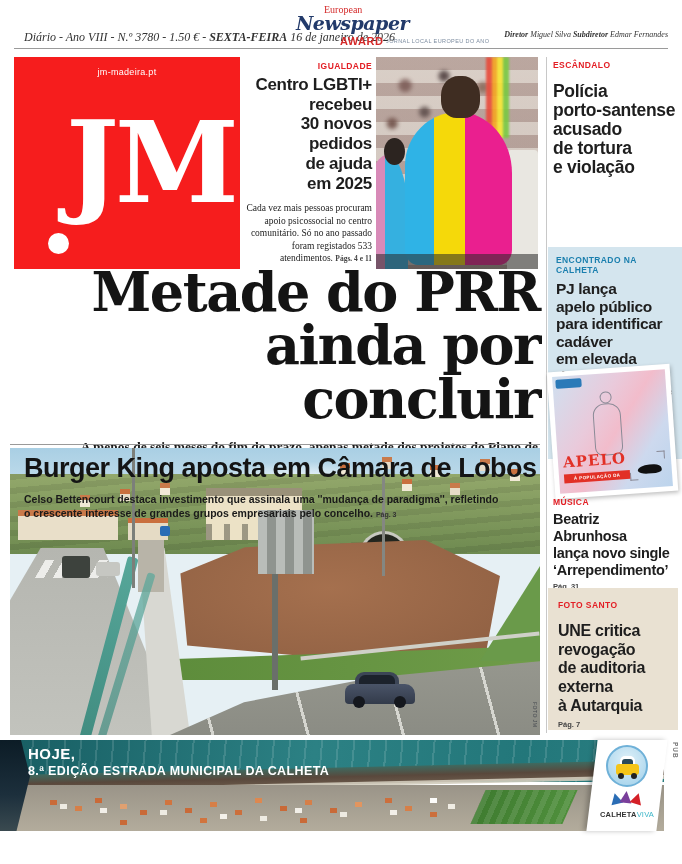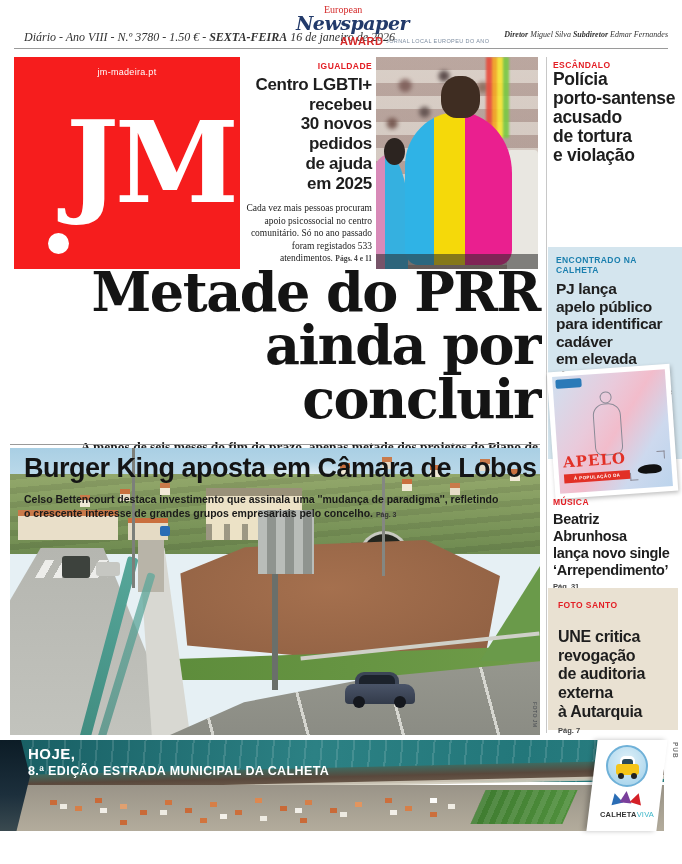--- a/index.html
+++ b/index.html
@@ -57,21 +57,21 @@
     background:linear-gradient(90deg,#2fb3e6 0 27%,#f5d90a 27% 56%,#ea1f8f 56% 100%)}
   .head{position:absolute;left:40%;top:9%;width:24%;height:20%;background:#3f2d22;border-radius:45% 45% 40% 40%}
   .buddy{position:absolute;left:-6%;top:46%;width:26%;height:54%;border-radius:50% 50% 0 0;
     background:linear-gradient(90deg,#d88ab8 0 45%,#35b0e0 45% 100%)}
   .buddy-head{position:absolute;left:5%;top:38%;width:13%;height:13%;background:#2c2420;border-radius:50%}
   .step-base{position:absolute;left:0;bottom:0;width:100%;height:7%;background:rgba(40,40,40,.55)}
 
   
   .vdiv{left:546px;top:57px;width:1px;height:676px;background:#c8c8c8}
   .art-esc{left:553px;top:60px;width:128px}
-  .art-esc .hl{font-size:17.5px;line-height:1.08;margin-top:0}
+  .art-esc .hl{font-size:17.5px;line-height:1.08;margin-top:12px}
   .art-esc .bd{margin-top:7px}
   .blue-box{left:548px;top:247px;width:134px;height:212px;background:#d4e5ee;padding:8px 6px 0 8px}
   .blue-box .hl{font-size:15.5px;line-height:1.13;margin-top:5px}
   .blue-box .pageref{display:block;text-align:right;margin-top:3px;padding-right:4px}
   .poster{left:551px;top:368px;width:123px;height:127px;background:#fff;padding:5px;
           transform:rotate(-4deg);box-shadow:1px 2px 4px rgba(0,0,0,.25)}
   .poster-in{position:relative;width:100%;height:100%;overflow:hidden;
     background:linear-gradient(125deg,#cfe0f0 0%,#e9cadb 35%,#f2bccb 52%,#cdd9ee 75%,#bcd4ec 100%)}
   .crest{position:absolute;left:3px;top:3px;width:26px;height:9px;background:#2a7ab8;border-radius:2px}
   .sil-head{position:absolute;left:46px;top:18px;width:12px;height:12px;border:1px solid #8a8a96;border-radius:50%}
@@ -83,21 +83,21 @@
   .island{position:absolute;right:10px;bottom:14px;width:24px;height:9px;background:#111;
     border-radius:60% 40% 50% 50%/70% 60% 40% 50%}
   .bracket{position:absolute;width:8px;height:8px;border:1px solid #8a8a96}
   .br1{right:6px;bottom:28px;border-left:none;border-bottom:none}
   .br2{right:34px;bottom:8px;border-right:none;border-top:none}
 
   .art-musica{left:553px;top:497px;width:128px}
   .art-musica .hl{font-size:14.5px;line-height:1.18;margin-top:4px}
   .art-musica .pageref{display:block;margin-top:3px}
   .beige-box{left:548px;top:588px;width:130px;height:142px;background:#e9e1d2;padding:12px 8px 0 10px}
-  .beige-box .hl{font-size:16px;line-height:1.17;margin-top:18px}
+  .beige-box .hl{font-size:16px;line-height:1.17;margin-top:12px}
   .beige-box .pageref{display:block;margin-top:4px}
 
   
   .lead{left:10px;top:266px;width:530px;text-align:right}
   .lead-h{font-family:"DejaVu Serif",serif;font-weight:bold;font-size:54px;line-height:.99;
           letter-spacing:-1.5px;color:#141414}
   .lead-deck{margin:11px auto 0;width:526px;font-family:"Liberation Serif",serif;font-weight:bold;
              font-size:13.5px;line-height:1.42;color:#1a1a1a}
   .lead-deck .pageref{font-size:9px;font-weight:normal;color:#333}
   .main-rule{left:10px;top:444px;width:530px;height:1px;background:#9a9a9a}

